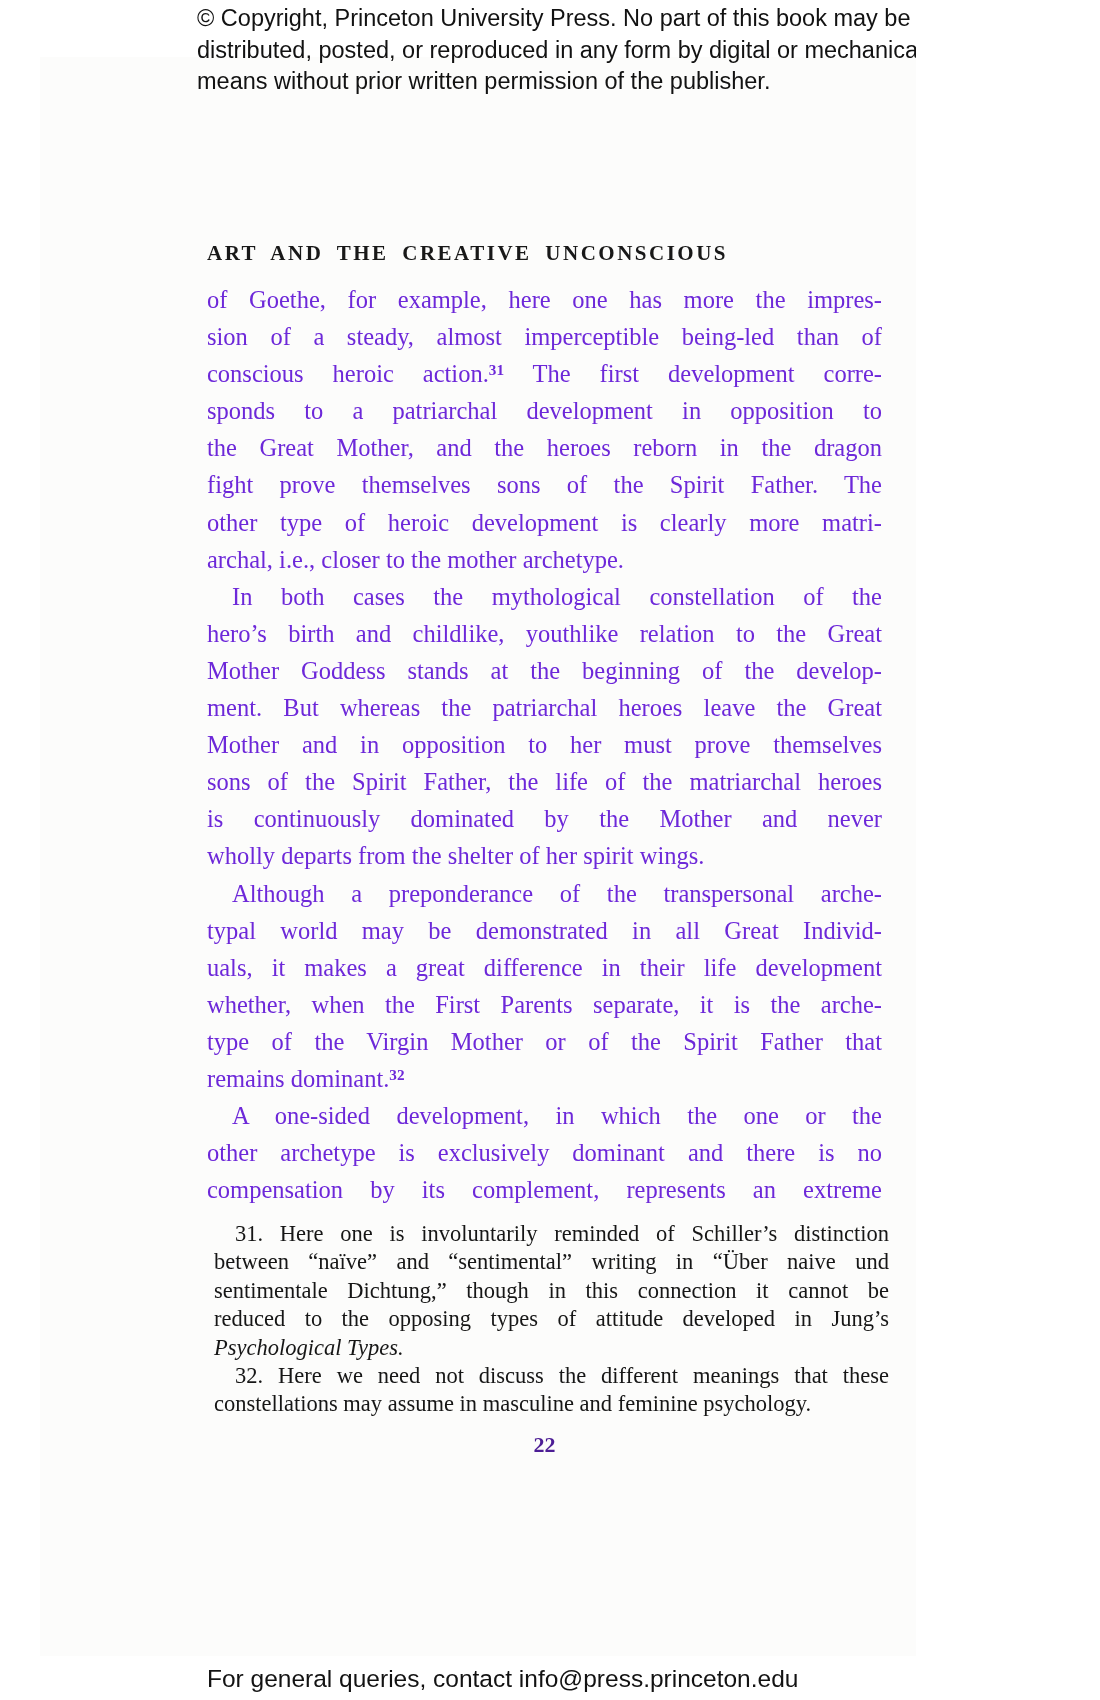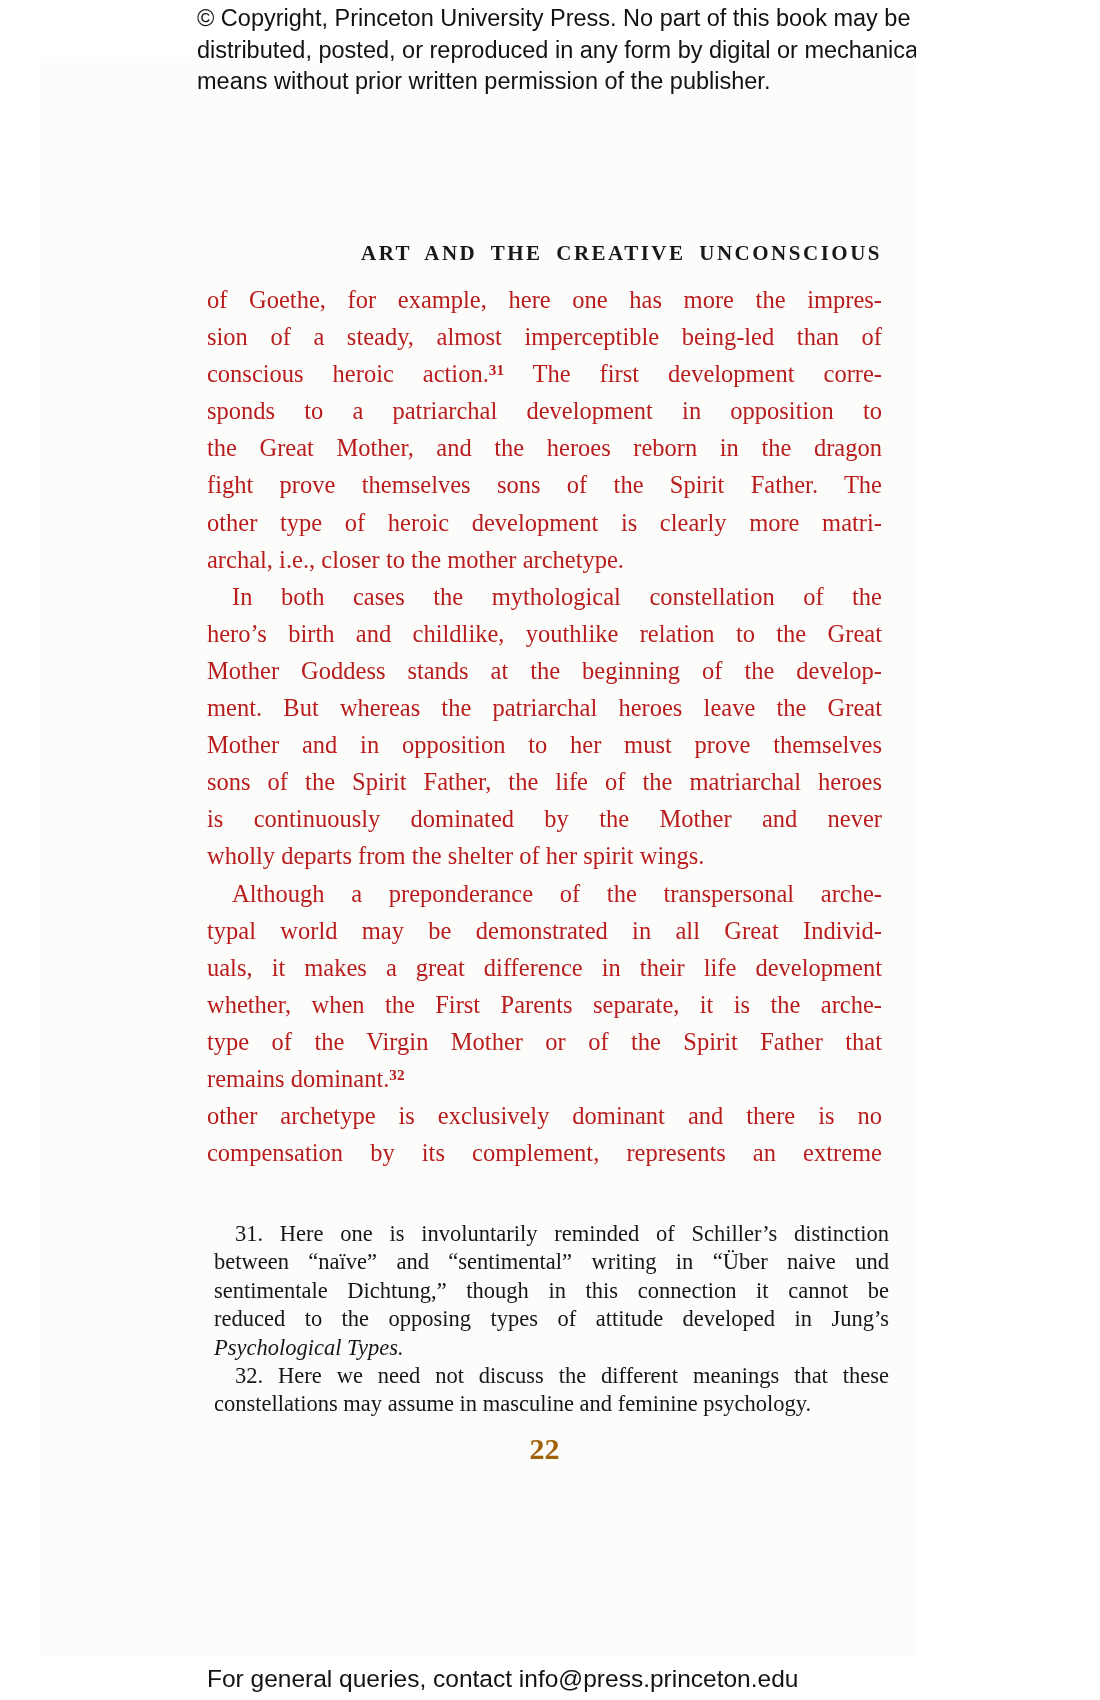--- a/index.html
+++ b/index.html
@@ -30,37 +30,37 @@
     font-family: "Liberation Sans", sans-serif;
     font-size: 23.5px;
     line-height: 31.5px;
     color: #121212;
   }
   #running-header {
     position: absolute;
     left: 207px;
     top: 241px;
     width: 675px;
-    text-align: right;
+    text-align: left;
     font-family: "Liberation Serif", serif;
     font-weight: 700;
     font-size: 21px;
     letter-spacing: 2.5px;
     word-spacing: 6px;
     color: #181818;
   }
   #body-text {
     position: absolute;
     left: 207px;
     top: 281px;
     width: 675px;
     font-family: "Liberation Serif", serif;
     font-size: 24.5px;
     line-height: 37.1px;
-    color: #b91c1c;
+    color: #6d28d9;
   }
   #footnotes {
     position: absolute;
     left: 214px;
     top: 1220px;
     width: 675px;
     font-family: "Liberation Serif", serif;
     font-size: 22.5px;
     line-height: 28.4px;
     color: #161616;
@@ -91,22 +91,22 @@
     font-style: italic;
   }
   #page-number {
     position: absolute;
     left: 207px;
     top: 1432px;
     width: 675px;
     text-align: center;
     font-family: "Liberation Serif", serif;
     font-weight: 700;
-    font-size: 30px;
-    color: #a16207;
+    font-size: 22px;
+    color: #4c1d95;
   }
   #page-footer {
     position: absolute;
     left: 207px;
     top: 1665px;
     width: 675px;
     text-align: left;
     font-family: "Liberation Sans", sans-serif;
     font-size: 24.5px;
     color: #121212;
@@ -142,20 +142,21 @@
       <div class="line"><span>Mother and in opposition to her must prove themselves</span></div>
       <div class="line"><span>sons of the Spirit Father, the life of the matriarchal heroes</span></div>
       <div class="line"><span>is continuously dominated by the Mother and never</span></div>
       <div class="line para-end"><span>wholly departs from the shelter of her spirit wings.</span></div>
       <div class="line indent"><span>Although a preponderance of the transpersonal arche-</span></div>
       <div class="line"><span>typal world may be demonstrated in all Great Individ-</span></div>
       <div class="line"><span>uals, it makes a great difference in their life development</span></div>
       <div class="line"><span>whether, when the First Parents separate, it is the arche-</span></div>
       <div class="line"><span>type of the Virgin Mother or of the Spirit Father that</span></div>
       <div class="line para-end"><span>remains dominant.</span><sup>32</sup></div>
+      <div class="line indent"><span>A one-sided development, in which the one or the</span></div>
       <div class="line"><span>other archetype is exclusively dominant and there is no</span></div>
       <div class="line"><span>compensation by its complement, represents an extreme</span></div>
     </div>
 
   <div id="footnotes">
       <div class="line indent"><span>31. Here one is involuntarily reminded of Schiller’s distinction</span></div>
       <div class="line"><span>between “naïve” and “sentimental” writing in “Über naive und</span></div>
       <div class="line"><span>sentimentale Dichtung,” though in this connection it cannot be</span></div>
       <div class="line"><span>reduced to the opposing types of attitude developed in Jung’s</span></div>
       <div class="line para-end"><em>Psychological Types.</em></div>

